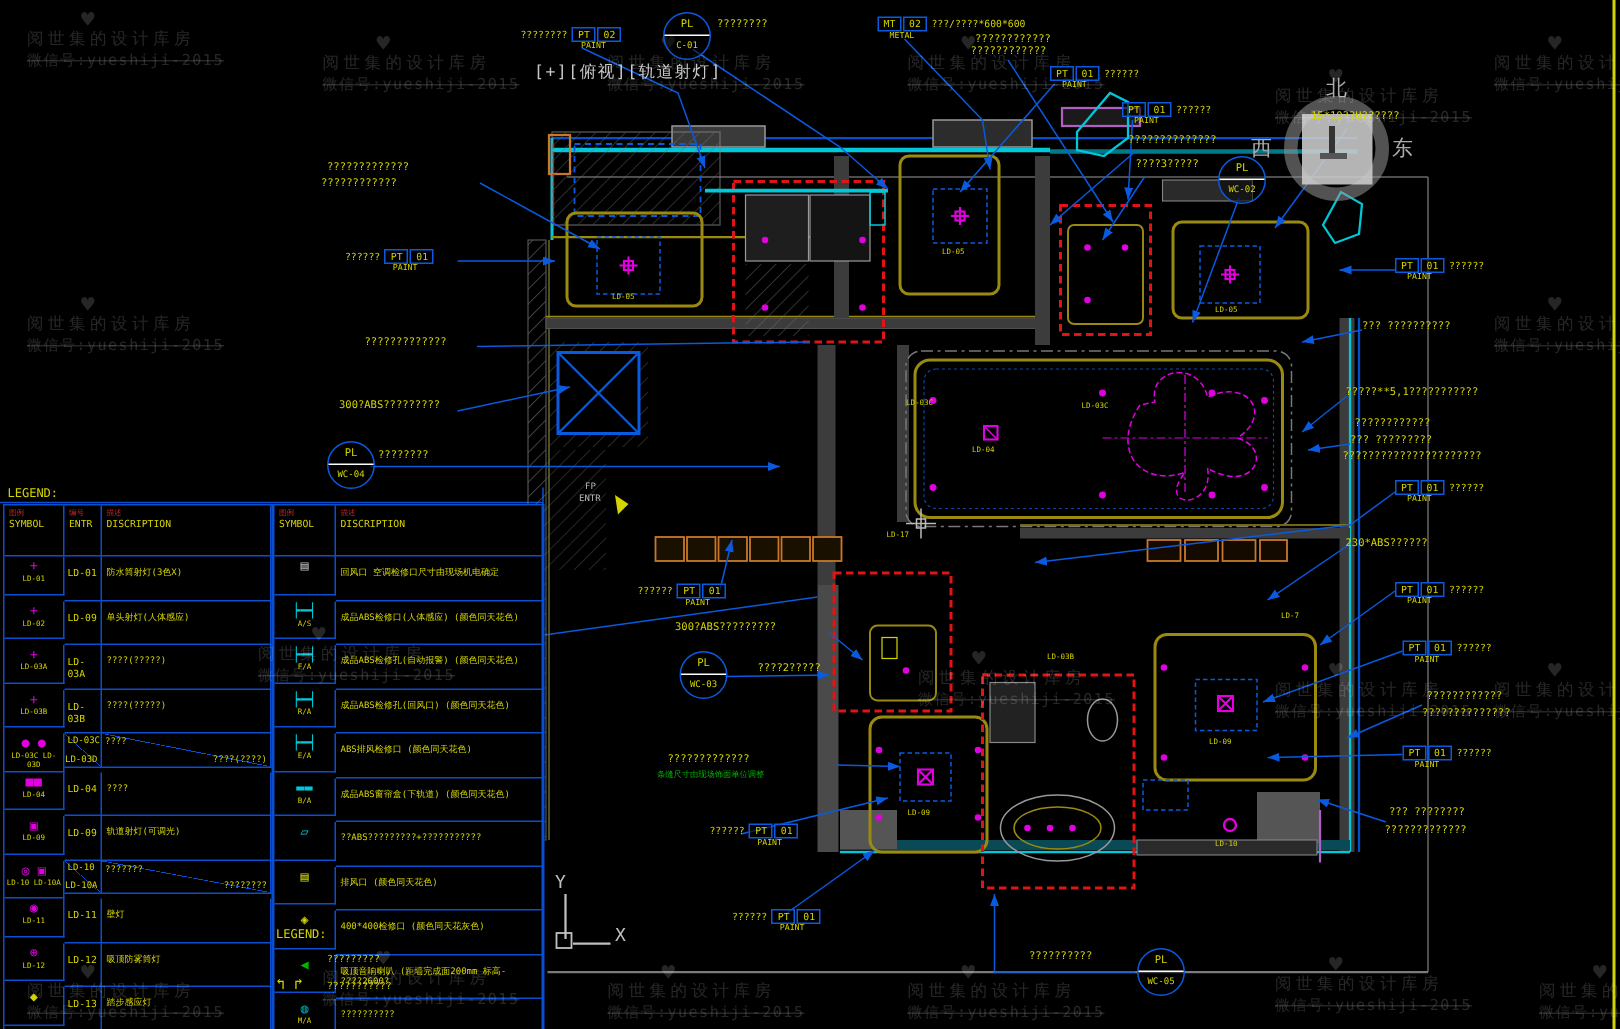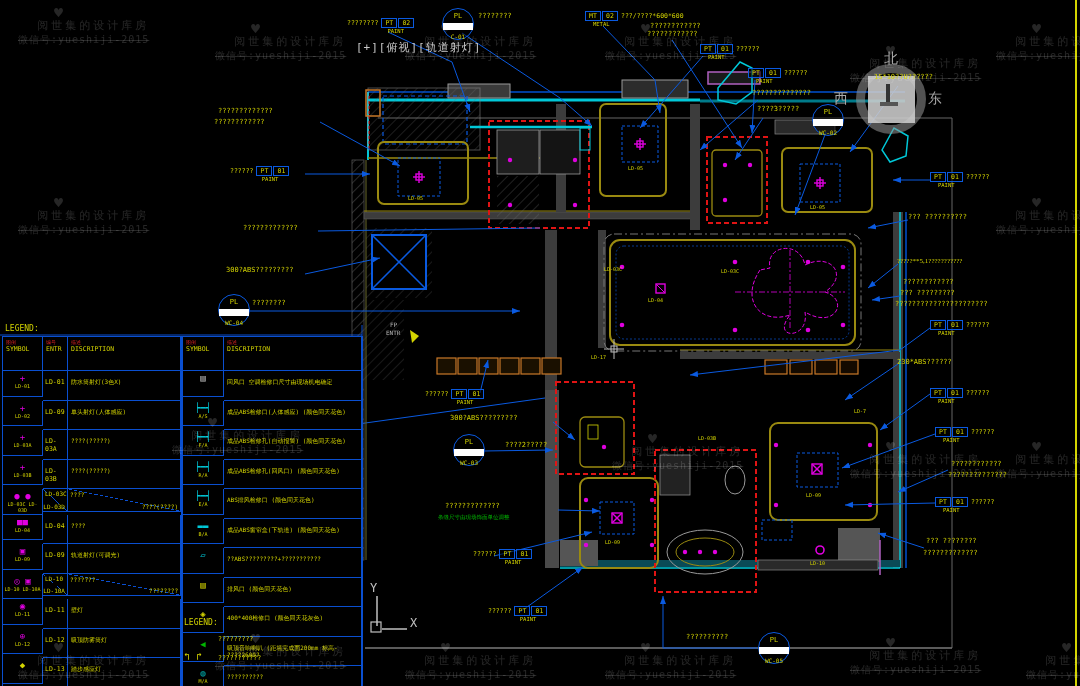--- a/index.html
+++ b/index.html
@@ -1,34 +1,34 @@
 <!DOCTYPE html>
 <html><head>
 <meta charset="utf-8">
 <style>
   html,body{margin:0;padding:0;background:#000;}
   #stage{position:relative;width:1080px;height:686px;background:#000;overflow:hidden;
          font-family:"DejaVu Sans Mono",monospace;}
   
   .wm{position:absolute;color:rgba(255,255,255,0.15);text-align:left;pointer-events:none;}
   .wm .h{font-size:15px;margin-left:36px;line-height:10px;}
-  .wm .l1{font-size:11px;letter-spacing:3px;white-space:nowrap;text-align:right;}
+  .wm .l1{font-size:11px;letter-spacing:3px;white-space:nowrap;}
   .wm .l2{font-size:10px;letter-spacing:1px;white-space:nowrap;text-decoration:line-through;}
   
   .lbl{position:absolute;color:#d4d400;font-size:7px;line-height:1.1;white-space:nowrap;}
   
   .tag{position:absolute;color:#d4d400;font-size:6.5px;white-space:nowrap;}
   .trow{display:flex;gap:1px;align-items:center;justify-content:space-between;}
   .tbox{border:1px solid #0a5ae0;padding:0 2px;min-width:10px;text-align:center;background:rgba(0,0,0,.6);}
   .tpre,.tpost{padding:0 2px;}
   .tsub{font-size:5.5px;display:block;}
   
   .plc{position:absolute;width:30px;height:30px;border:1px solid #0a5ae0;border-radius:50%;
        color:#d4d400;font-size:7px;text-align:center;background:rgba(0,0,0,.5);}
-  .plc .t{border-bottom:7px solid #ffffff;height:14px;line-height:15px;}
+  .plc .t{border-bottom:1px solid #ffffff;height:14px;line-height:15px;}
   .plc .c{height:14px;line-height:13px;font-size:6px;}
   
   #legend-title{position:absolute;left:5px;top:324px;color:#d4d400;font-size:8px;}
   .legend-grid{position:absolute;display:grid;border:1px solid #0a4fd0;background:#000;}
   .lg-cell{border-right:1px solid #0a4fd0;border-bottom:1px solid #0a4fd0;overflow:hidden;
            position:relative;color:#d4d400;}
   .lg-head{text-align:left;padding:2px 2px 0 3px;}
   .lg-head .cn{color:#d02020;font-size:5px;display:block;line-height:6px;}
   .lg-head .en{color:#d4d400;font-size:6.5px;display:block;line-height:8px;}
   .lg-sym{text-align:center;font-size:9px;line-height:1;padding-top:3px;}
@@ -493,21 +493,21 @@
       <div class="lbl" style="left: 445px; top: 503px;">?????????????</div>
       <div class="lbl" style="left: 438px; top: 514px; color: rgb(0, 180, 0); font-size: 5.5px;">条缝尺寸由现场饰面单位调整</div>
       <div class="lbl" style="left: 686px; top: 634px;">??????????</div>
       <div class="lbl" style="left: 478px; top: 13px;">????????</div>
       <div class="lbl" style="left: 650px; top: 23px;">????????????</div>
       <div class="lbl" style="left: 647px; top: 31px;">????????????</div>
       <div class="lbl" style="left: 874px; top: 74px;">15*10??U??????</div>
       <div class="lbl" style="left: 752px; top: 90px;">??????????????</div>
       <div class="lbl" style="left: 757px; top: 106px;">????3?????</div>
       <div class="lbl" style="left: 908px; top: 214px;">??? ??????????</div>
-      <div class="lbl" style="left: 897px; top: 258px; font-family: Liberation Serif, serif;">?????**5,1???????????</div>
+      <div class="lbl" style="left: 897px; top: 258px;">?????**5,1???????????</div>
       <div class="lbl" style="left: 903px; top: 279px;">????????????</div>
       <div class="lbl" style="left: 900px; top: 290px;">??? ?????????</div>
       <div class="lbl" style="left: 895px; top: 301px;">??????????????????????</div>
       <div class="lbl" style="left: 897px; top: 359px;">230*ABS??????</div>
       <div class="lbl" style="left: 951px; top: 461px;">????????????</div>
       <div class="lbl" style="left: 948px; top: 472px;">??????????????</div>
       <div class="lbl" style="left: 926px; top: 538px;">??? ????????</div>
       <div class="lbl" style="left: 923px; top: 550px;">?????????????</div>
       <div class="lbl" style="left: 408px; top: 196px; font-size: 5px;">LD-05</div>
       <div class="lbl" style="left: 628px; top: 166px; font-size: 5px;">LD-05</div>

